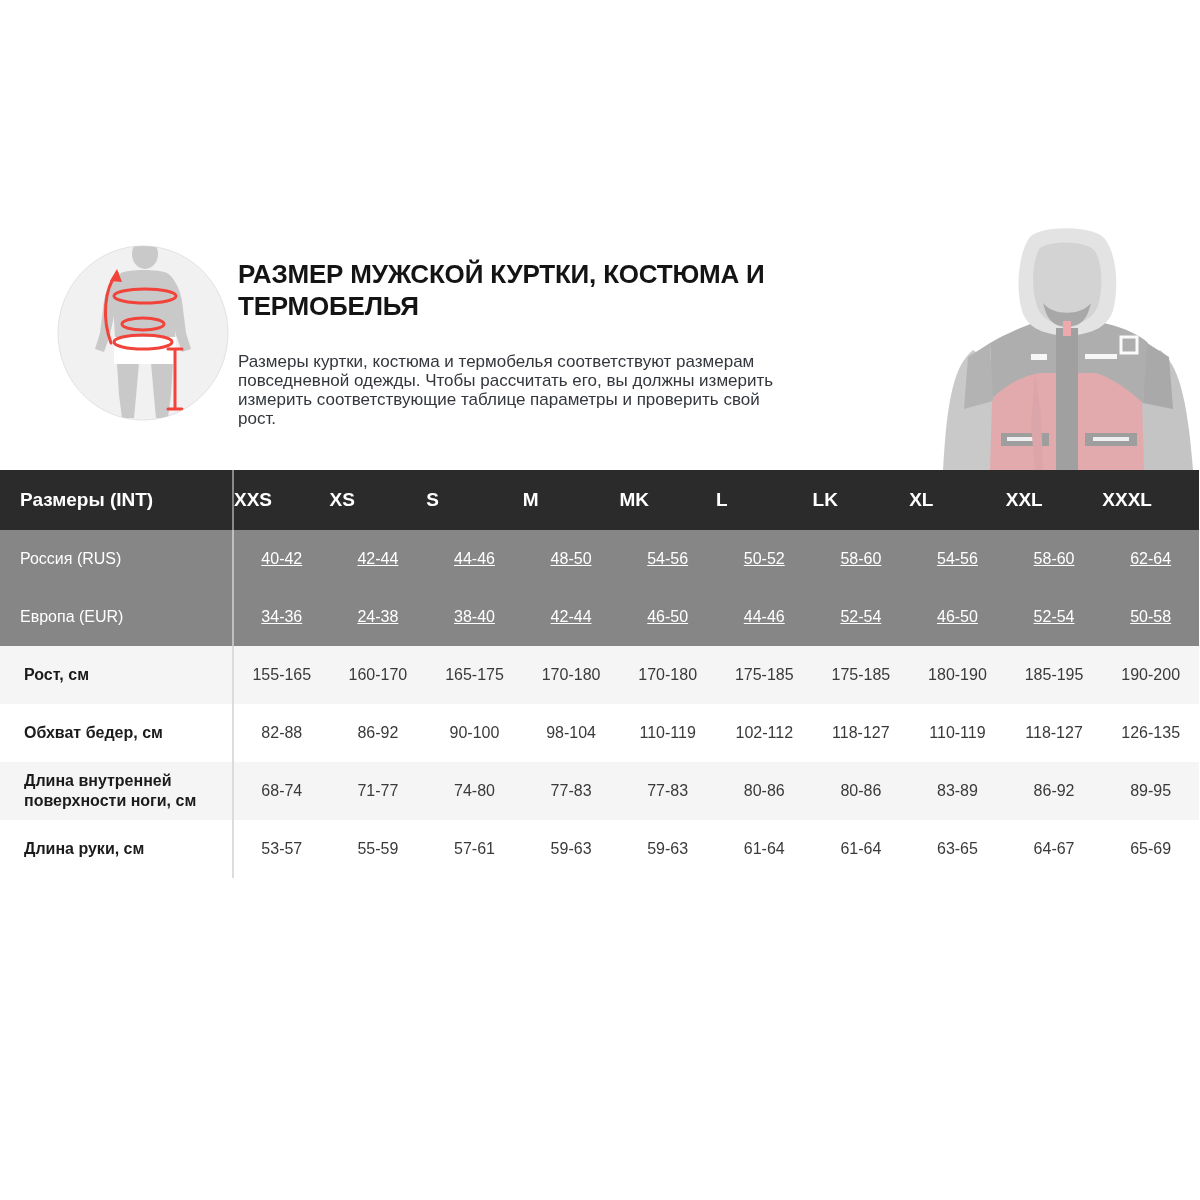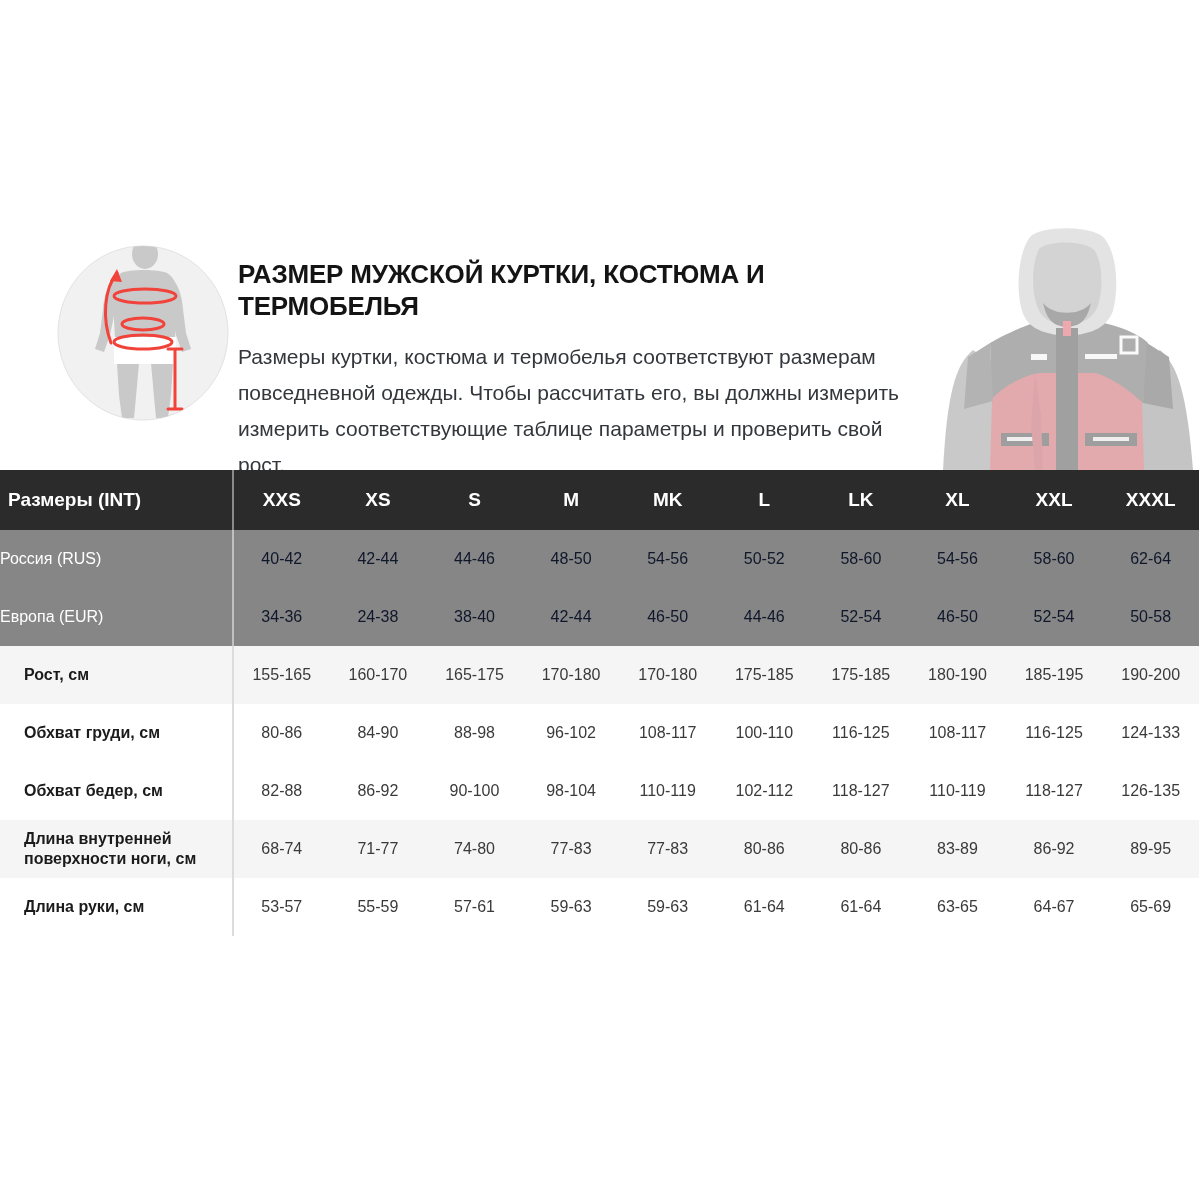--- a/index.html
+++ b/index.html
@@ -25,51 +25,51 @@
   .figure-wrap{
     position:absolute;left:57px;top:245px;width:172px;height:176px;
   }
   .page-title{
     position:absolute;left:238px;top:241px;width:700px;
     font-size:26px;line-height:32px;font-weight:bold;
     color:#141414;letter-spacing:-0.2px;
     white-space:pre-line;text-transform:uppercase;
   }
   .page-desc{
-    position:absolute;left:238px;top:318px;width:690px;
-    font-size:21px;line-height:36px;color:var(--text-body);
+    position:absolute;left:238px;top:335px;width:690px;
+    font-size:17px;line-height:19px;color:var(--text-body);
     white-space:pre-line;
   }
   .jacket-wrap{
     position:absolute;left:935px;top:225px;width:265px;height:245px;
     overflow:hidden;
   }
 
   
   table.size-table{
     position:absolute;left:0;top:470px;width:1200px;
     border-collapse:collapse;table-layout:fixed;
   }
   table.size-table col.label-col{width:233px;}
   table.size-table thead th{
     background:var(--header-bg);color:#ffffff;
     font-weight:bold;font-size:19px;height:60px;
-    text-align:center;vertical-align:middle;padding:0;
+    text-align:left;vertical-align:middle;padding:0;
   }
   table.size-table thead th.corner{
-    text-align:left;padding-left:8px;
+    text-align:left;padding-left:20px;
     border-right:2px solid #8a8a8a;
   }
   tr.row-gray{background:var(--gray-row-bg);height:58px;}
   tr.row-gray th{
     color:#ffffff;font-weight:normal;font-size:16px;
-    text-align:left;padding-left:0;vertical-align:middle;
+    text-align:left;padding-left:20px;vertical-align:middle;
     border-right:2px solid #c0c0c0;
   }
-  tr.row-gray td{color:#0f172a;font-size:16px;text-align:center;vertical-align:middle;}
+  tr.row-gray td{color:#ffffff;font-size:16px;text-align:center;vertical-align:middle;text-decoration:underline;}
   tr.row-light{background:var(--light-row-bg);height:58px;}
   tr.row-white{background:#ffffff;height:58px;}
   tr.row-light th, tr.row-white th{
     color:var(--text-dark);font-weight:bold;font-size:16px;line-height:20px;
     text-align:left;padding:0 12px 0 24px;vertical-align:middle;
     border-right:2px solid #dcdcdc;
   }
   tr.row-light td, tr.row-white td{
     color:#3a3a3a;font-size:16px;text-align:center;vertical-align:middle;
   }
@@ -205,33 +205,20 @@
           <td>165-175</td>
           <td>170-180</td>
           <td>170-180</td>
           <td>175-185</td>
           <td>175-185</td>
           <td>180-190</td>
           <td>185-195</td>
           <td>190-200</td>
         </tr>
         <tr class="row-white">
-          <th>Обхват груди, см</th>
-          <td>80-86</td>
-          <td>84-90</td>
-          <td>88-98</td>
-          <td>96-102</td>
-          <td>108-117</td>
-          <td>100-110</td>
-          <td>116-125</td>
-          <td>108-117</td>
-          <td>116-125</td>
-          <td>124-133</td>
-        </tr>
-        <tr class="row-white">
           <th>Обхват бедер, см</th>
           <td>82-88</td>
           <td>86-92</td>
           <td>90-100</td>
           <td>98-104</td>
           <td>110-119</td>
           <td>102-112</td>
           <td>118-127</td>
           <td>110-119</td>
           <td>118-127</td>

